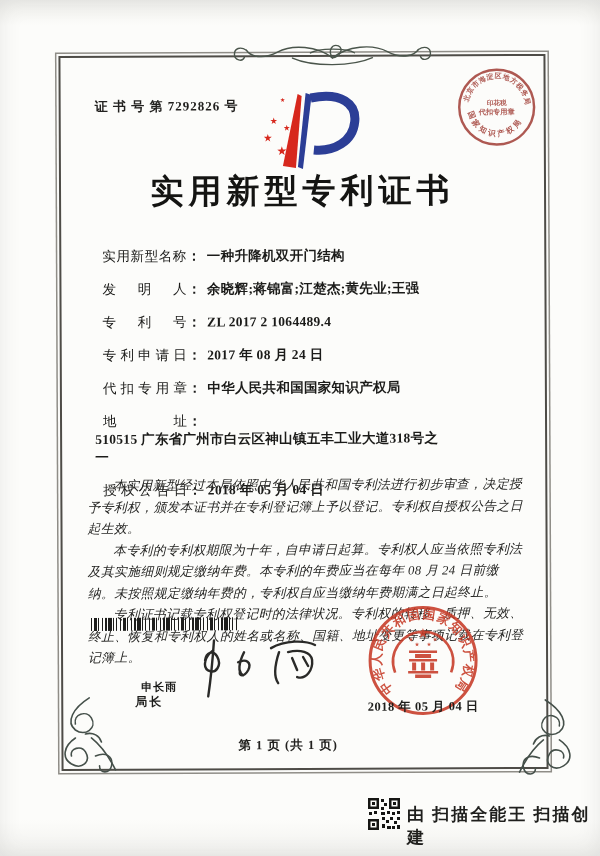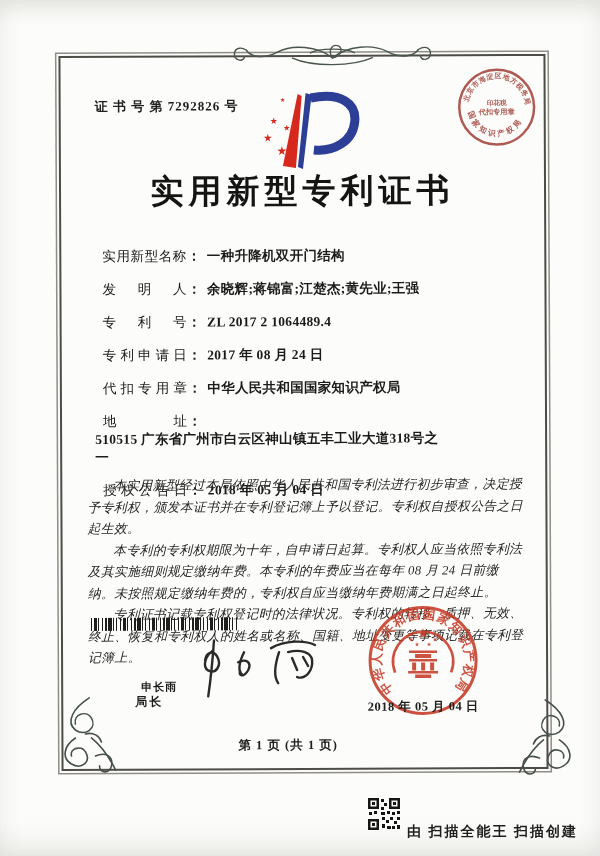--- a/index.html
+++ b/index.html
@@ -45,22 +45,22 @@
              letter-spacing:.5px;color:#1e1e1c;}
   .stamp-top{left:395px;top:10px;}
   
   .page-no{left:175px;top:680px;font-size:12.5px;font-weight:600;letter-spacing:1px;color:#22211f;text-align:center;}
   
   .orn-top{left:162px;top:-16px;}
   .orn-bl{left:-8px;top:636px;}
   .orn-br{left:452px;top:640px;transform:scaleX(-1);}
   
   .wm-qr{left:367px;top:797px;}
-  .wm-text{left:407px;top:803px;font-size:14px;font-weight:600;letter-spacing:2px;color:#1f1f1d;
-           font-family:"Liberation Serif","DejaVu Serif",serif;margin-top:20px;}
+  .wm-text{left:407px;top:803px;font-size:17px;font-weight:600;letter-spacing:2px;color:#1f1f1d;
+           font-family:"Liberation Serif","DejaVu Serif",serif;}
   svg{display:block;}
 </style>
 </head>
 <body>
 
 <div id="scan">
 
   <svg width="0" height="0" aria-hidden="true">
     <defs>
       <path id="star" d="M0,-1 L0.2245,-0.309 0.951,-0.309 0.363,0.118 0.588,0.809 0,0.382 -0.588,0.809 -0.363,0.118 -0.951,-0.309 -0.2245,-0.309 Z"></path>

